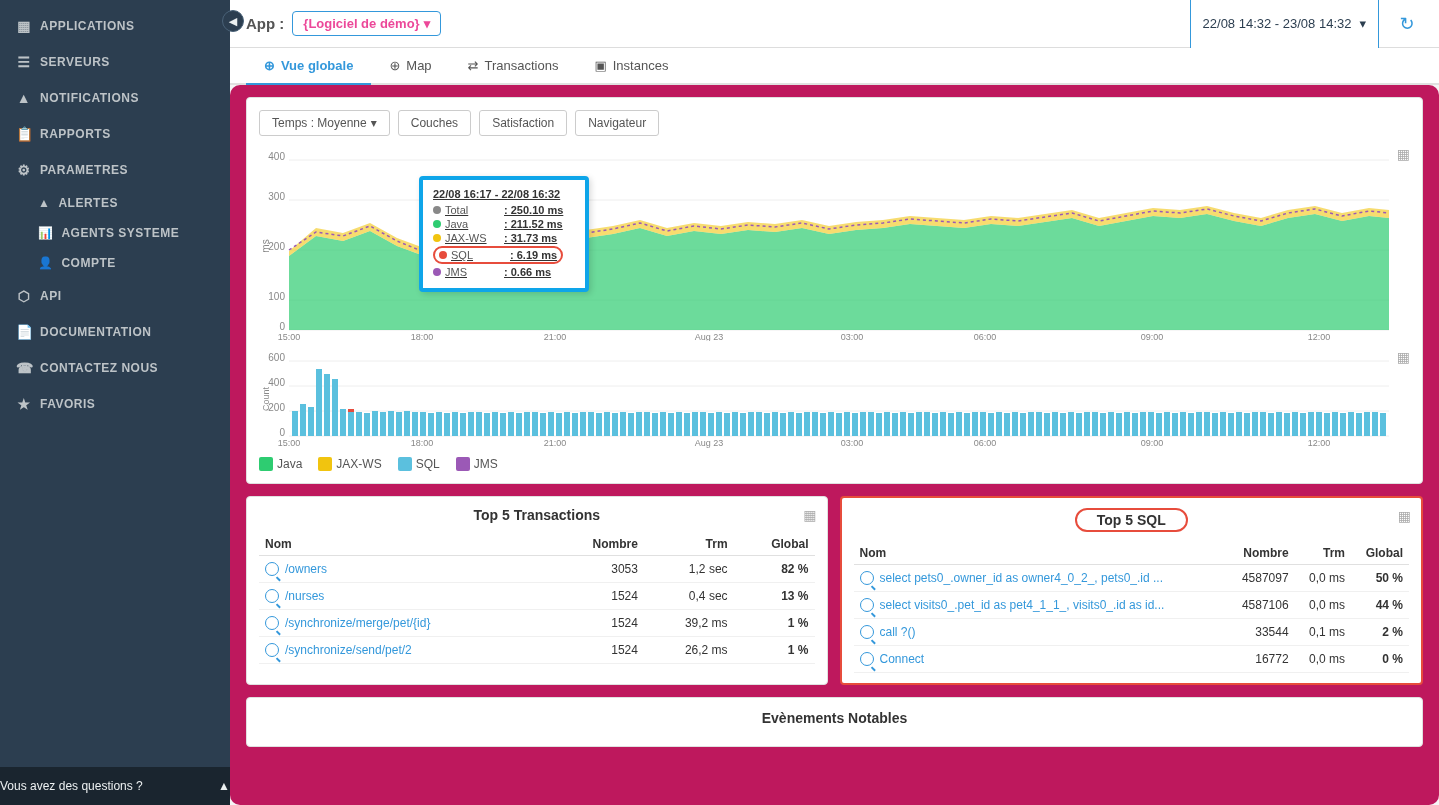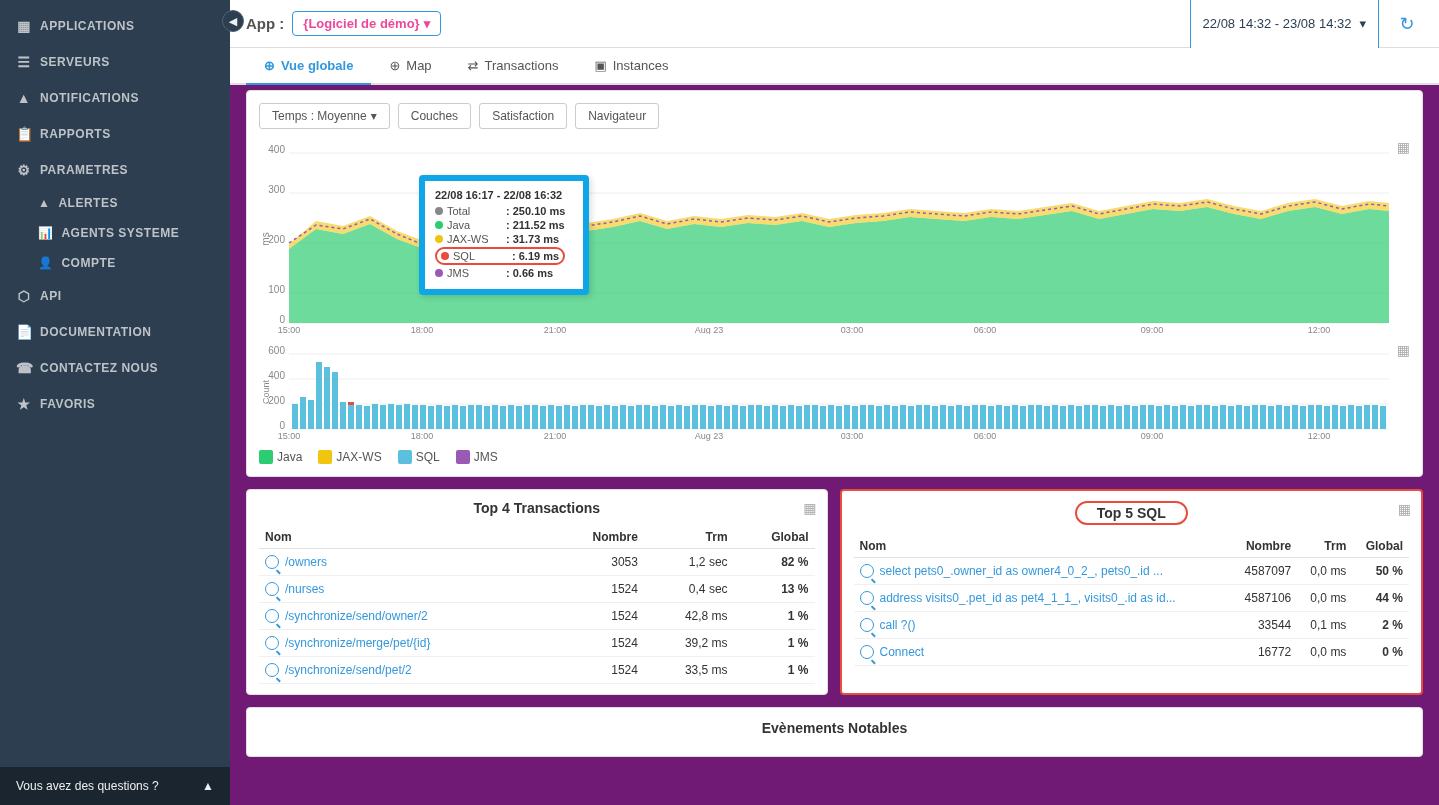--- a/index.html
+++ b/index.html
@@ -54,21 +54,21 @@
       cursor: pointer;
       color: #bdc3c7;
       font-size: 12px;
       font-weight: bold;
       letter-spacing: 0.5px;
       text-transform: uppercase;
       gap: 8px;
     }
     .sidebar-bottom {
       background: #1a252f;
-      padding: 12px 16px;
+      padding: 12px 0;
       display: flex;
       align-items: center;
       justify-content: space-between;
       color: #7f8c8d;
       font-size: 12px;
       cursor: pointer;
       margin-top: 42px;
     }
     .sidebar-bottom span { color: #ecf0f1; }
 
@@ -158,22 +158,23 @@
     .tab.active {
       color: #3498db;
       border-bottom: 2px solid #3498db;
       font-weight: bold;
     }
 
     
     #content {
       flex: 1;
       overflow-y: auto;
-      background: #701a75;
-      padding: 5px 16px;
+      background: #be185d;
+      padding: 12px 16px;
+      border-radius: 10px;
     }
 
     
     .chart-section {
       background: #fff;
       border: 1px solid #e0e0e0;
       border-radius: 4px;
       padding: 12px;
       margin-bottom: 12px;
     }
@@ -227,30 +228,31 @@
     .legend-color {
       width: 14px;
       height: 14px;
       border-radius: 2px;
     }
 
     
     .chart-tooltip {
       position: absolute;
       background: #fff;
-      border: 6px solid #0ea5e9;
+      border: 4px solid #0ea5e9;
       border-radius: 4px;
       padding: 8px 10px;
       font-size: 11px;
       color: #333;
       box-shadow: 2px 2px 6px rgba(0,0,0,0.15);
       left: 160px;
-      top: 36px;
+      top: 30px;
       z-index: 5;
       min-width: 170px;
+      text-decoration: underline;
     }
     .tooltip-title {
       font-weight: bold;
       margin-bottom: 4px;
       font-size: 11px;
     }
     .tooltip-row {
       display: flex;
       align-items: center;
       gap: 4px;
@@ -770,21 +772,21 @@
           <div class="legend-color" style="background:#9b59b6;"></div>
           <span>JMS</span>
         </div>
       </div>
     </div>
 
     <div class="panels-row">
 
       <div class="panel">
         <div class="panel-icon">▦</div>
-        <div class="panel-title">Top 4 Transactions</div>
+        <div class="panel-title">Top 5 Transactions</div>
         <table class="panel-table">
           <thead>
             <tr>
               <th>Nom</th>
               <th class="num-col">Nombre</th>
               <th class="trm-col">Trm</th>
               <th class="global-col">Global</th>
             </tr>
           </thead>
           <tbody id="transactions-tbody">
@@ -807,47 +809,36 @@
       </div>
     </td>
     <td class="num-col">1524</td>
     <td class="trm-col">0,4 sec</td>
     <td class="global-col">13 %</td>
   </tr>
               <tr>
     <td>
       <div class="link-cell">
         <span class="search-icon-sm"></span>
-        <span>/synchronize/send/owner/2</span>
-      </div>
-    </td>
-    <td class="num-col">1524</td>
-    <td class="trm-col">42,8 ms</td>
-    <td class="global-col">1 %</td>
-  </tr>
-              <tr>
-    <td>
-      <div class="link-cell">
-        <span class="search-icon-sm"></span>
         <span>/synchronize/merge/pet/{id}</span>
       </div>
     </td>
     <td class="num-col">1524</td>
     <td class="trm-col">39,2 ms</td>
     <td class="global-col">1 %</td>
   </tr>
               <tr>
     <td>
       <div class="link-cell">
         <span class="search-icon-sm"></span>
         <span>/synchronize/send/pet/2</span>
       </div>
     </td>
     <td class="num-col">1524</td>
-    <td class="trm-col">33,5 ms</td>
+    <td class="trm-col">26,2 ms</td>
     <td class="global-col">1 %</td>
   </tr>
             </tbody>
         </table>
       </div>
 
       <div class="panel panel-bordered">
         <div class="panel-icon">▦</div>
         <div class="panel-title">
           <span class="panel-title-bordered">Top 5 SQL</span>
@@ -870,21 +861,21 @@
       </div>
     </td>
     <td class="num-col">4587097</td>
     <td class="trm-col">0,0 ms</td>
     <td class="global-col">50 %</td>
   </tr>
               <tr>
     <td>
       <div class="link-cell">
         <span class="search-icon-sm"></span>
-        <span>address visits0_.pet_id as pet4_1_1_, visits0_.id as id...</span>
+        <span>select visits0_.pet_id as pet4_1_1_, visits0_.id as id...</span>
       </div>
     </td>
     <td class="num-col">4587106</td>
     <td class="trm-col">0,0 ms</td>
     <td class="global-col">44 %</td>
   </tr>
               <tr>
     <td>
       <div class="link-cell">
         <span class="search-icon-sm"></span>

